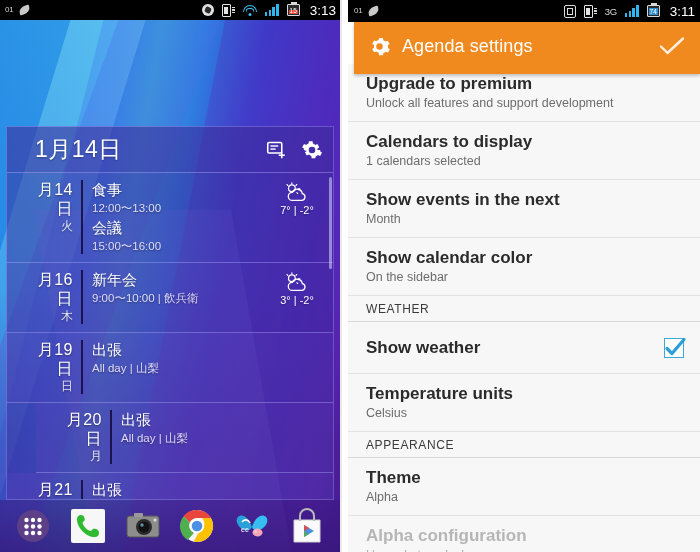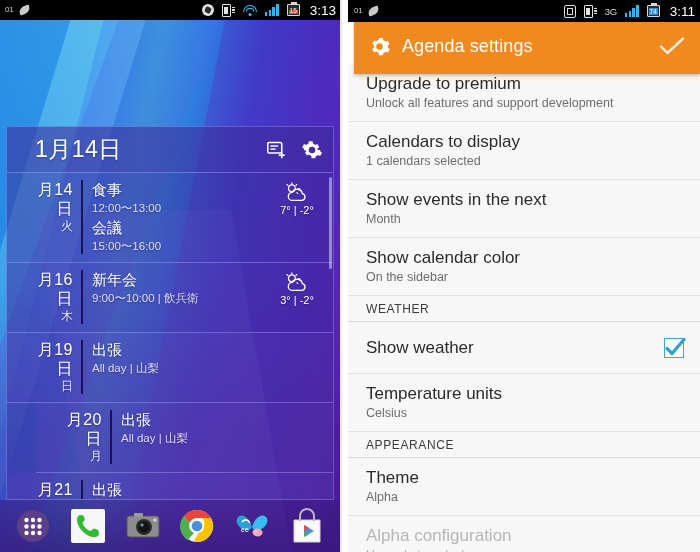--- a/index.html
+++ b/index.html
@@ -271,21 +271,21 @@
   }
   .s-item {
     background: #f7f7f7;
     padding: 9px 16px 9px 18px;
     border-bottom: 1px solid #e2e2e2;
     display: flex; align-items: center;
     min-height: 52px;
   }
   .s-item .s-txt { flex: 1; min-width: 0; }
   .s-title {
-    font-size: 17px; line-height: 21px; color: #2b2b2b; font-weight: 400;
+    font-size: 17px; line-height: 21px; color: #2b2b2b; font-weight: 700;
   }
   .s-sub {
     font-size: 12.5px; line-height: 17px; color: #6d6d6d; margin-top: 1px;
   }
   .s-item.disabled .s-title { color: #b6b6b6; }
   .s-item.disabled .s-sub { color: #b0b0b0; }
   .s-section {
     background: #f7f7f7;
     padding: 6px 16px 5px 18px;
     border-bottom: 1px solid #d8d8d8;

